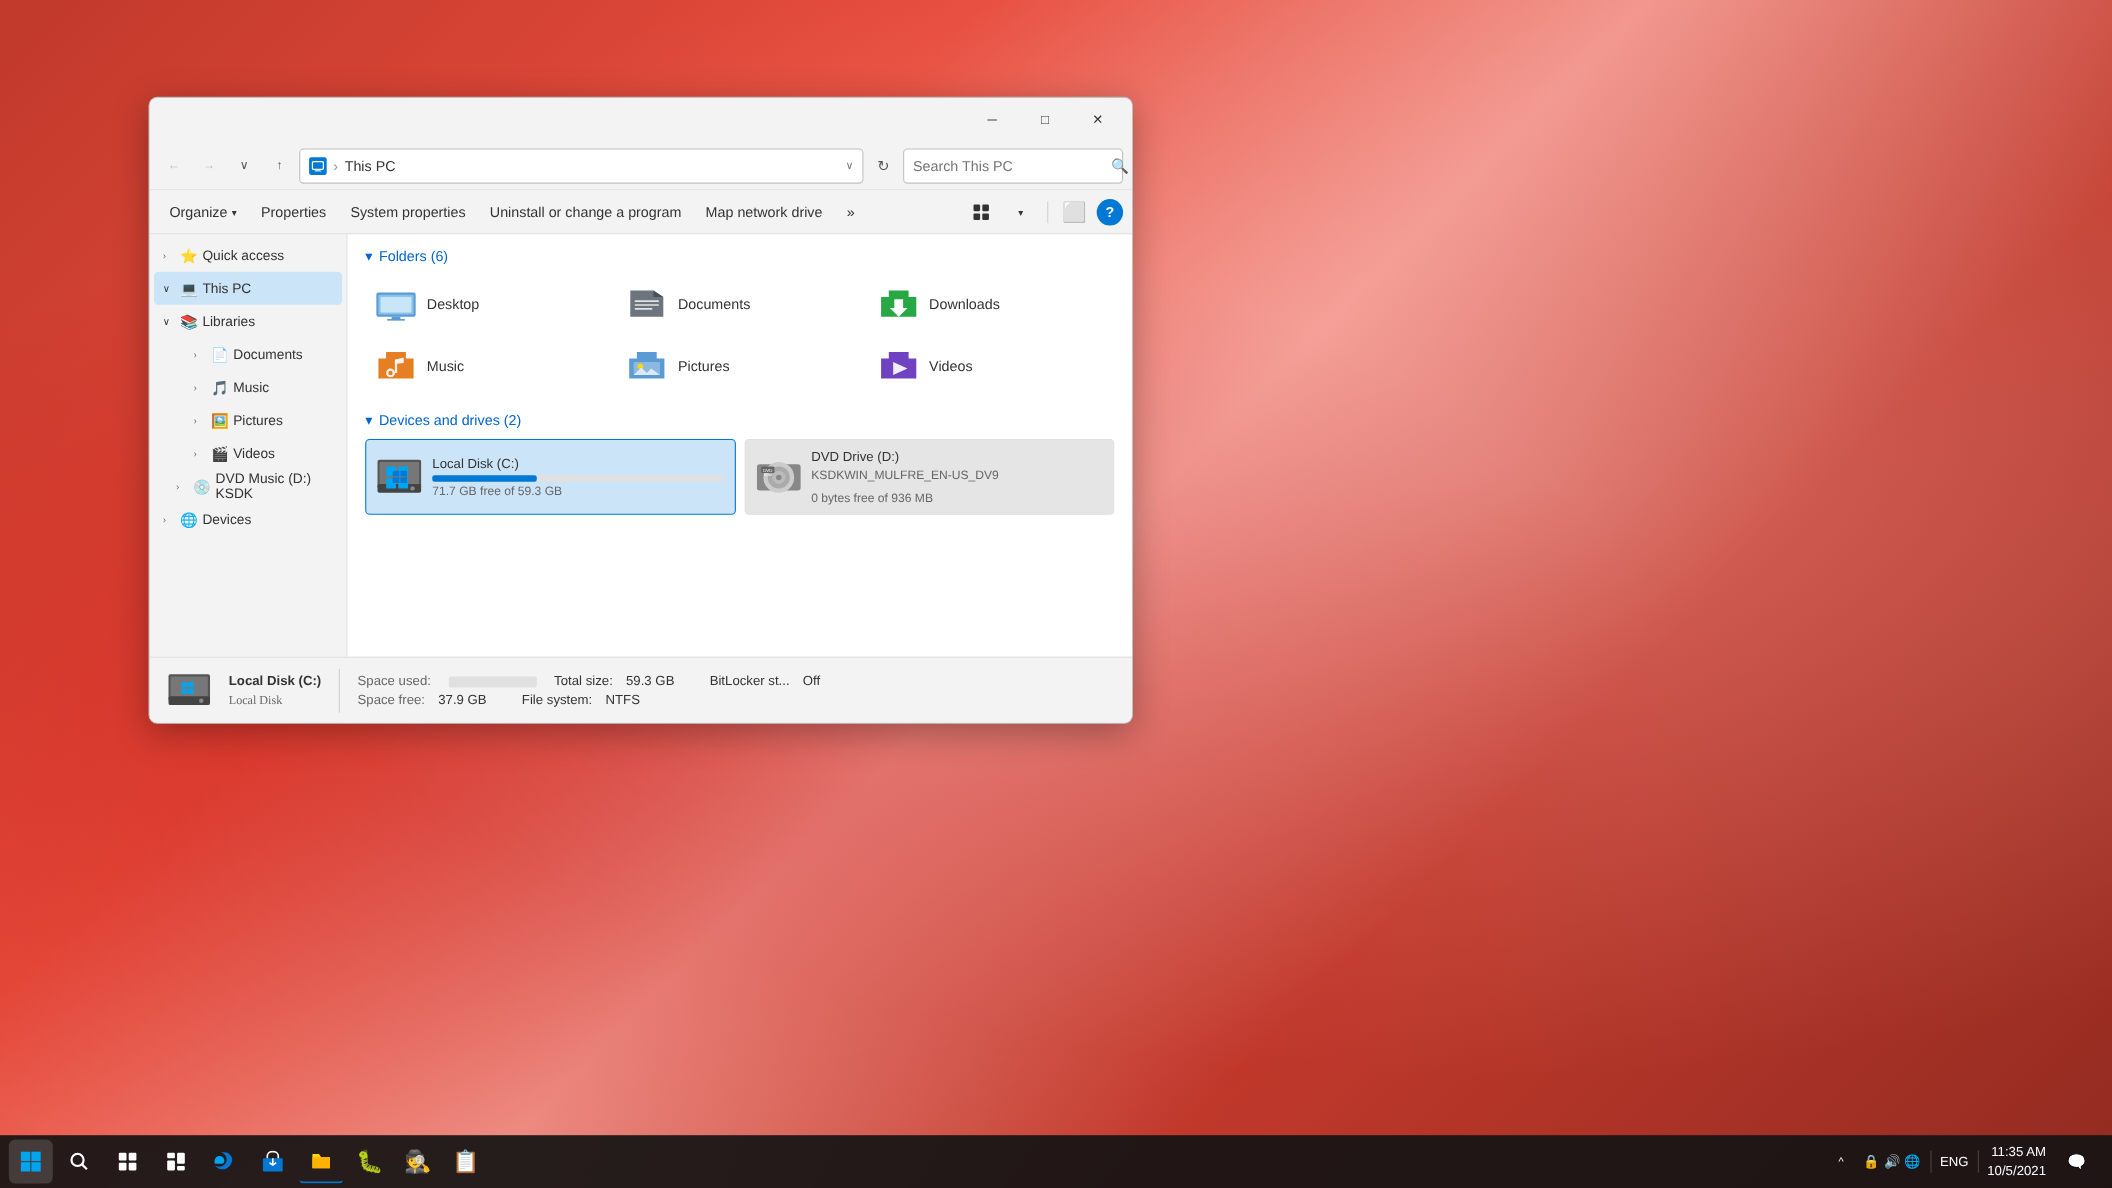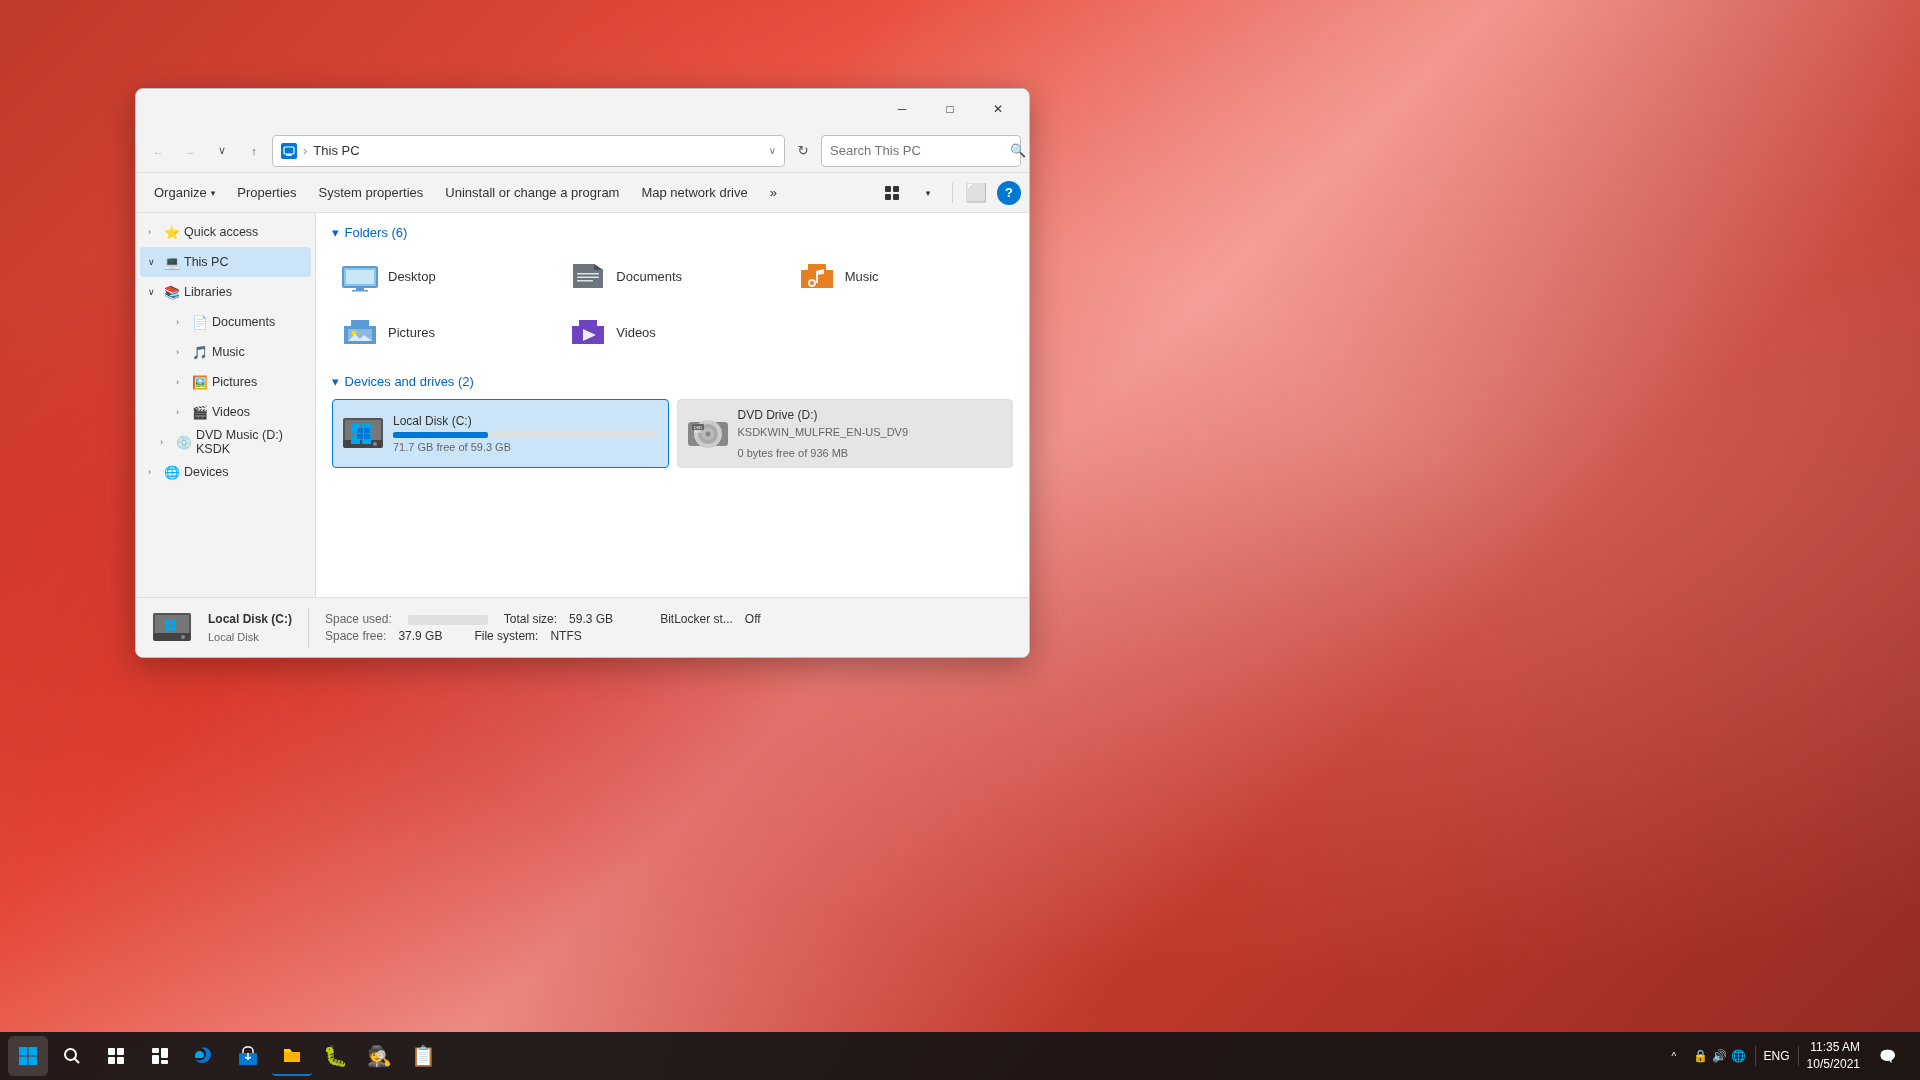--- a/index.html
+++ b/index.html
@@ -620,20 +620,29 @@
               <path d="M3,4 L3,28 L33,28 L33,10 L24,4 Z" fill="#6c757d"></path>
               <path d="M24,4 L24,10 L33,10 Z" fill="#495057"></path>
               <rect x="7" y="13" width="22" height="1.5" rx="0.5" fill="white" opacity="0.8"></rect>
               <rect x="7" y="16.5" width="22" height="1.5" rx="0.5" fill="white" opacity="0.8"></rect>
               <rect x="7" y="20" width="16" height="1.5" rx="0.5" fill="white" opacity="0.8"></rect>
             </svg>
           </div>
           <span>Documents</span>
         </div>
 
+        <div class="folder-item">
+          <div class="folder-icon">
+            <svg width="36" height="32" viewBox="0 0 36 32">
+              <path d="M2,10 L9,10 L9,4 L27,4 L27,10 L34,10 L34,28 L2,28 Z" fill="#28a745"></path>
+              <path d="M14,12 L22,12 L22,20 L26,20 L18,28 L10,20 L14,20 Z" fill="white"></path>
+            </svg>
+          </div>
+          <span>Downloads</span>
+        </div>
 
         <div class="folder-item">
           <div class="folder-icon">
             <svg width="36" height="32" viewBox="0 0 36 32">
               <path d="M2,10 L9,10 L9,4 L27,4 L27,10 L34,10 L34,28 L2,28 Z" fill="#e67e22"></path>
               <circle cx="13" cy="23" r="4" fill="white" opacity="0.9"></circle>
               <circle cx="13" cy="23" r="2" fill="#e67e22"></circle>
               <rect x="17" y="11" width="2" height="12" fill="white" opacity="0.9"></rect>
               <path d="M17,11 L25,9 L25,14 L17,15 Z" fill="white" opacity="0.9"></path>
             </svg>
@@ -737,36 +746,36 @@
         <rect x="12" y="9" width="5" height="5" fill="#00a4ef"></rect>
         <rect x="18" y="9" width="5" height="5" fill="#00a4ef"></rect>
         <rect x="12" y="15" width="5" height="5" fill="#00a4ef"></rect>
         <rect x="18" y="15" width="5" height="5" fill="#00a4ef"></rect>
         <circle cx="30" cy="26" r="2" fill="#888"></circle>
       </svg>
     </div>
 
     <div class="status-info">
       <div style="font-weight:600;font-size:12px;margin-bottom:2px;">Local Disk (C:)</div>
-      <div style="color:#666;font-size:11px;">Local Disk</div>
+      <div style="color:#666;font-size:11px;font-family:Liberation Serif, serif;">Local Disk</div>
     </div>
 
     <div style="height:40px;width:1px;background:#d0d0d0;"></div>
 
     <div class="status-info">
       <div class="status-row">
         <span class="status-label">Space used:</span>
         <span>
           <span class="status-bar-mini">
             <span class="status-bar-mini-fill" style="width:36%;"></span>
           </span>
         </span>
         <span>Total size:</span>
         <span>59.3 GB</span>
-        <span style="margin-left:35px;">BitLocker st...</span>
+        <span style="margin-left:20px;">BitLocker st...</span>
         <span>Off</span>
       </div>
       <div class="status-row">
         <span class="status-label">Space free:</span>
         <span>37.9 GB</span>
         <span style="margin-left:20px;">File system:</span>
         <span>NTFS</span>
       </div>
     </div>
   </div>

